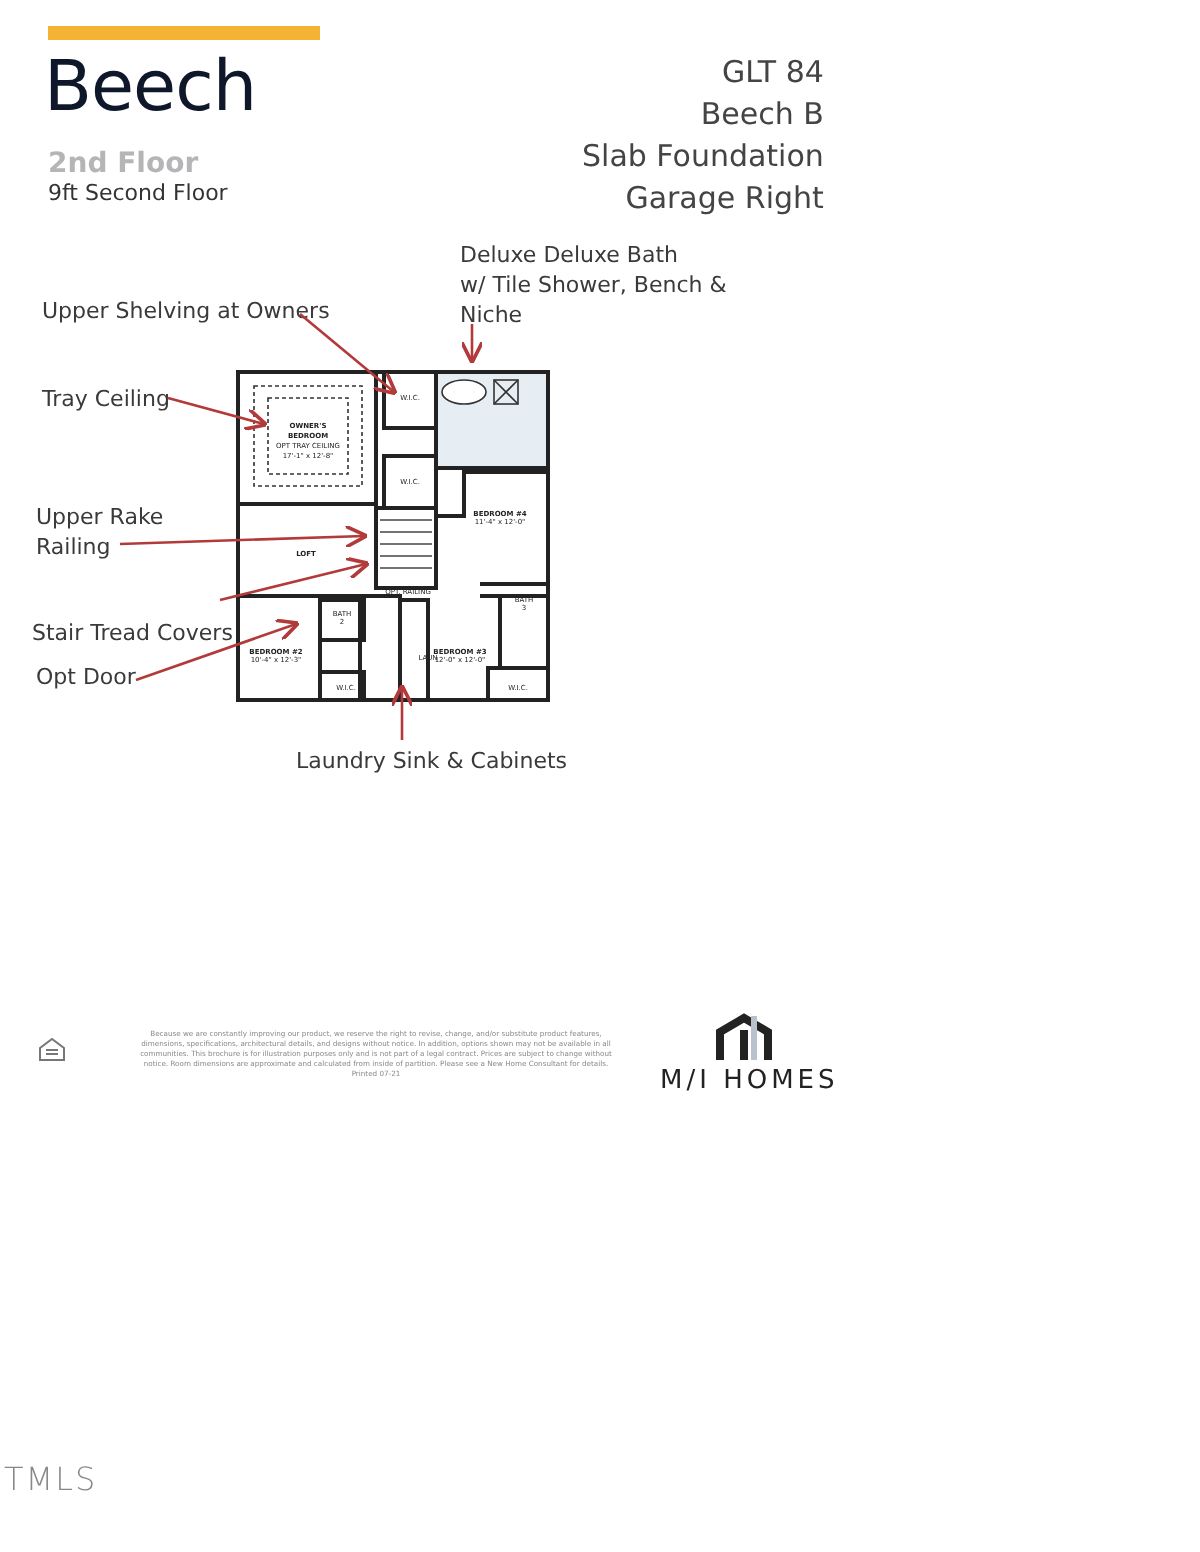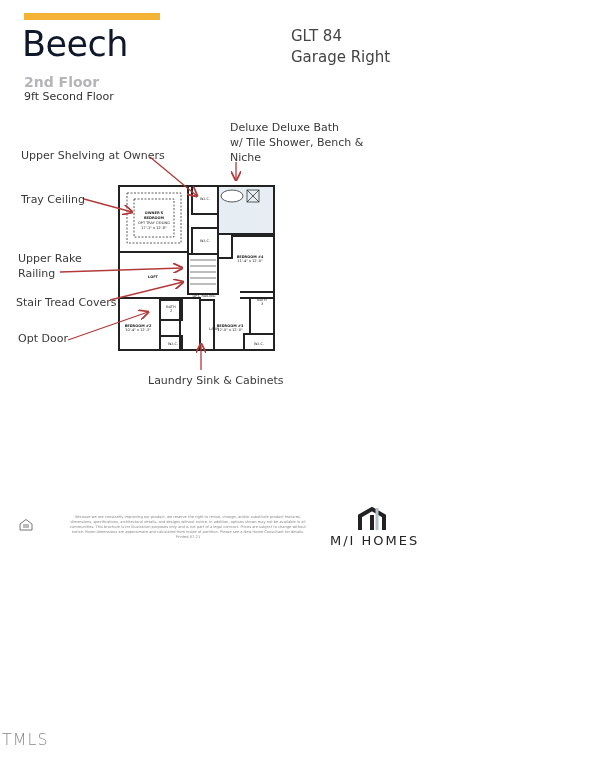--- a/index.html
+++ b/index.html
@@ -4,54 +4,56 @@
 <style>
   * { margin:0; padding:0; box-sizing:border-box; }
   html, body { width:600px; height:776px; background:#ffffff; overflow:hidden; }
   body { position:relative; font-family:"DejaVu Sans", sans-serif; color:#3d3d44; }
   .abs { position:absolute; }
   .accent-bar { left:24px; top:13px; width:136px; height:7px; background:#f5b335; }
   .title { left:22px; top:24px; font-size:35px; color:#0f172a; letter-spacing:-0.5px; line-height:40px; }
   .floor-label { left:24px; top:74px; font-size:14px; font-weight:bold; color:#b5b5b8; }
   .floor-sub { left:24px; top:90px; font-size:11px; color:#333; }
   .info { left:291px; top:26px; font-size:15px; line-height:21px; color:#444; }
-  .info div { white-space:nowrap; }
+  .info div { white-space:nowrap;text-align:right; }
   .callout { font-size:11px; line-height:15px; color:#3a3a3a; white-space:nowrap; }
   svg.plan { position:absolute; left:0; top:0; }
   .disclaimer { left:66px; top:515px; width:244px; font-size:3.6px; line-height:5px; color:#888; text-align:center; }
   .eho { left:19px; top:518px; width:14px; height:14px; }
   .logo { left:358px; top:506px; }
   .logo-text { left:330px; top:533px; font-size:13px; letter-spacing:2px; color:#222; }
   .mls { left:2px; top:730px; font-size:16px; color:#888; font-weight:300; letter-spacing:1px; }
 </style>
 </head>
 <body>
 
 <div class="abs accent-bar"></div>
 <div class="abs title">Beech</div>
 <div class="abs floor-label">2nd Floor</div>
 <div class="abs floor-sub">9ft Second Floor</div>
 
 <div class="abs info">
   <div>GLT 84</div>
+  <div>Beech B</div>
+  <div>Slab Foundation</div>
   <div>Garage Right</div>
 </div>
 
 <div class="abs callout" style="left:230px;top:120px;">
   <div>Deluxe Deluxe Bath</div>
   <div>w/ Tile Shower, Bench &amp;</div>
   <div>Niche</div>
 </div>
 <div class="abs callout" style="left:21px;top:148px;">Upper Shelving at Owners</div>
 <div class="abs callout" style="left:21px;top:192px;">Tray Ceiling</div>
 <div class="abs callout" style="left:18px;top:251px;">
   <div>Upper Rake</div>
   <div>Railing</div>
 </div>
-<div class="abs callout" style="left:16px;top:295px;">Stair Tread Covers</div>
+<div class="abs callout" style="left:16px;top:309px;">Stair Tread Covers</div>
 <div class="abs callout" style="left:18px;top:331px;">Opt Door</div>
 <div class="abs callout" style="left:148px;top:373px;">Laundry Sink &amp; Cabinets</div>
 
 <svg class="plan" width="600" height="420">
   <defs>
     <marker id="ah" markerWidth="8" markerHeight="8" refX="7" refY="4" orient="auto">
       <path d="M0,0 L8,4 L0,8" fill="none" stroke="#b23a3a" stroke-width="1.4"></path>
     </marker>
   </defs>
   <g fill="none" stroke="#222" stroke-width="2">

